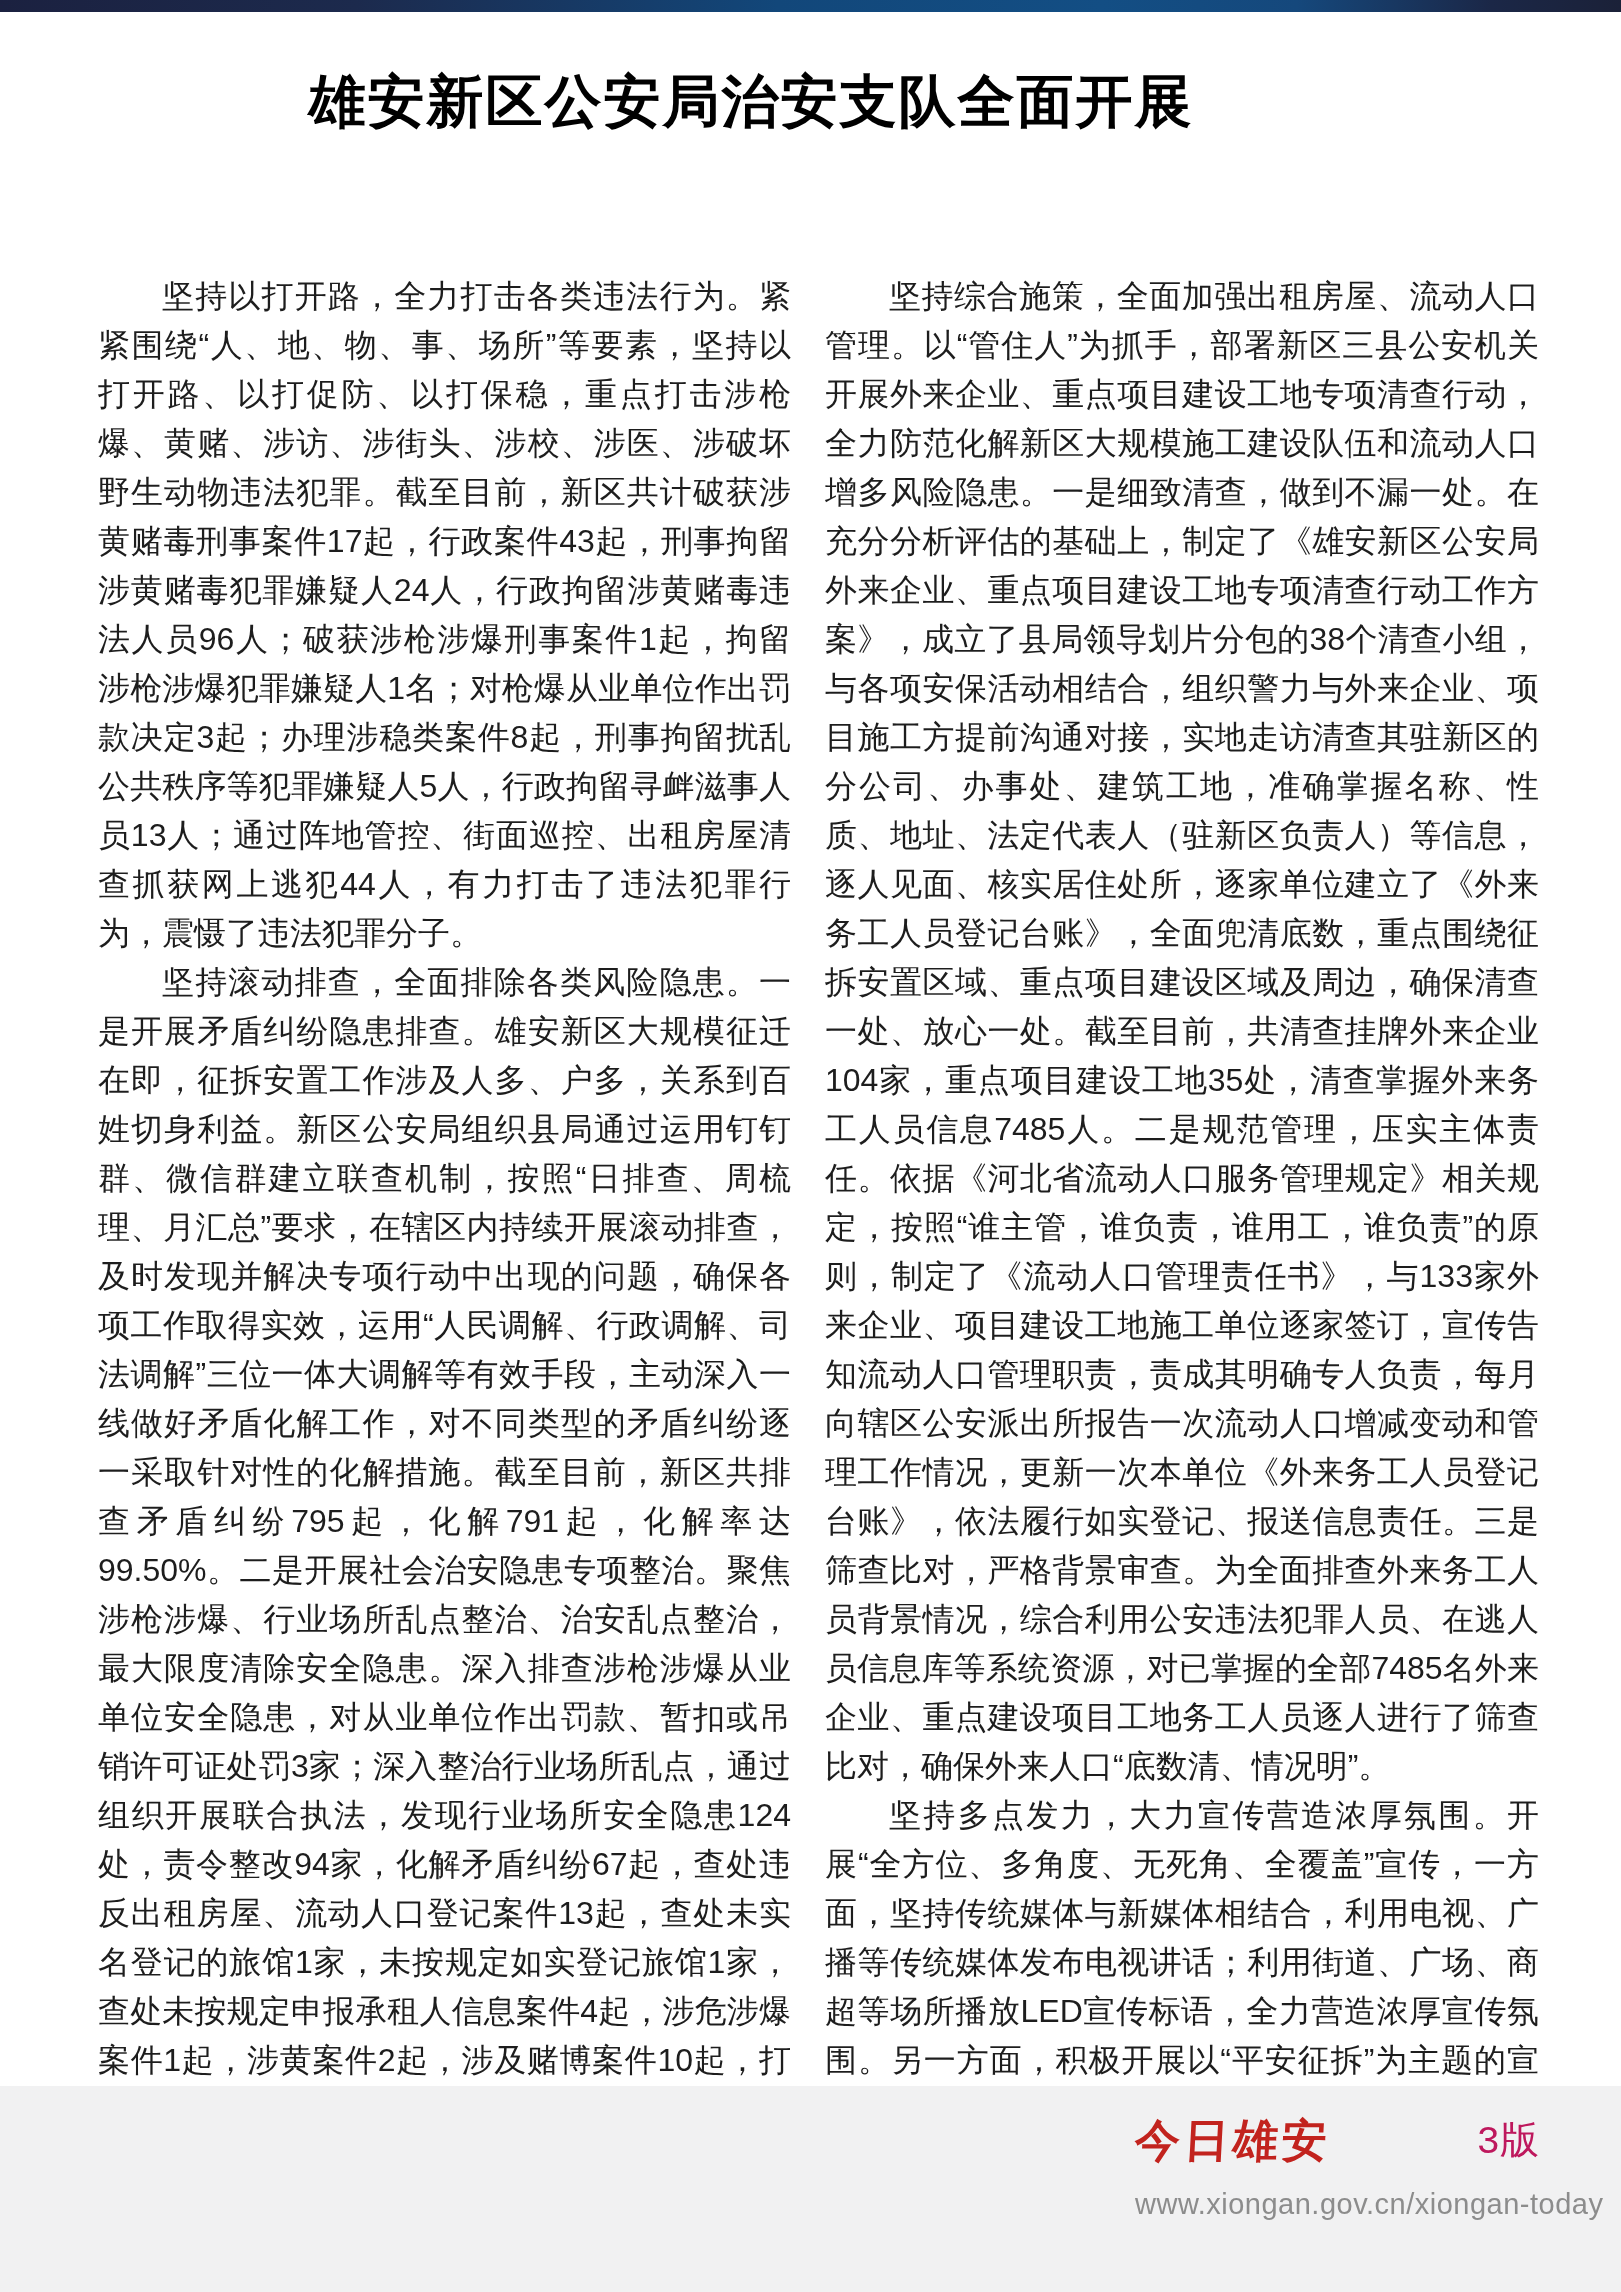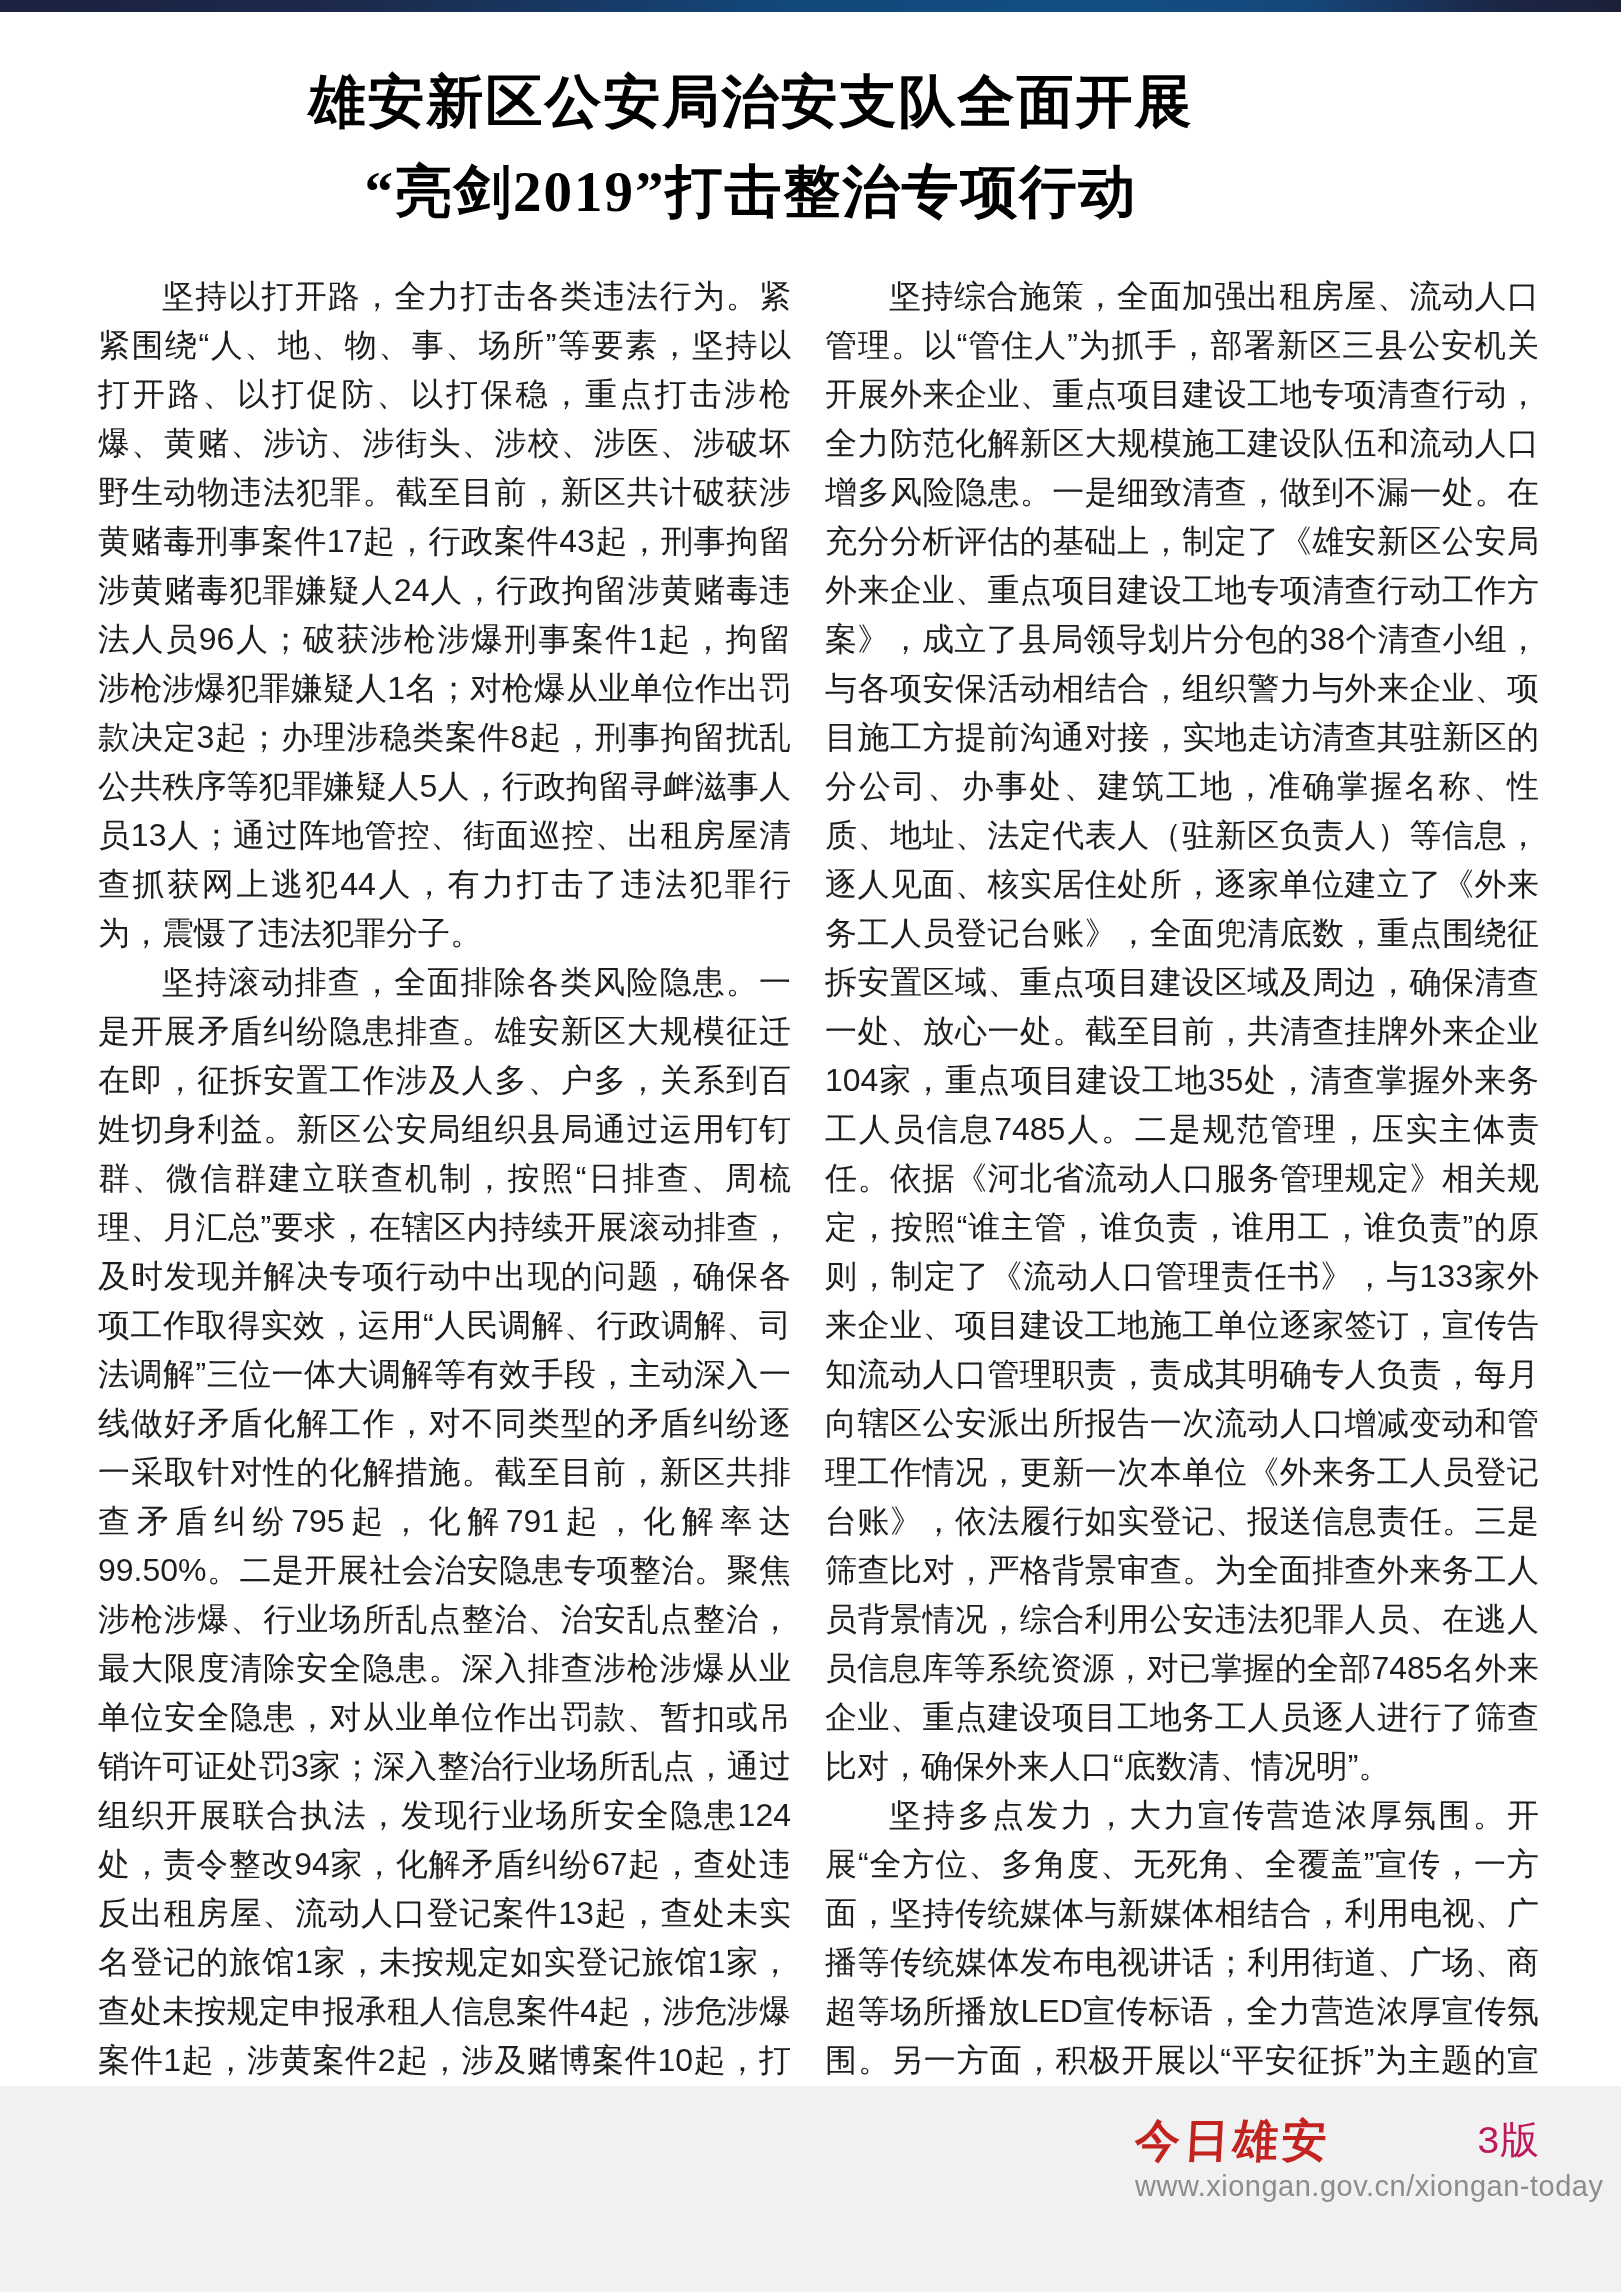--- a/index.html
+++ b/index.html
@@ -42,33 +42,32 @@
   .masthead-logo {
     font-family:"Liberation Serif", serif; font-weight:700;
     font-size:45px; line-height:45px; color:#c2231e;
     letter-spacing:3.9px; transform:skewX(-3deg); display:inline-block;
   }
   .page-num {
     font-size:39px; line-height:41px; color:#be185d;
     font-family:Liberation Mono, monospace;
   }
   .footer-url {
-    margin-top:6px; text-align:right;
+    margin-top:24px; text-align:right;
     font-size:29px; line-height:33px; color:#8c8c8c;
     letter-spacing:0.5px; white-space:nowrap;
   }
 </style>
 </head>
 <body>
 
 <div class="topbar"></div>
 
 <h1 class="title">
   <span class="title-line">雄安新区公安局治安支队全面开展</span>
-  <span class="title-line">“亮剑2019”打击整治专项行动</span>
 </h1>
 
 <div class="col col-left">
     <p class="para">坚持以打开路，全力打击各类违法行为。紧紧围绕“人、地、物、事、场所”等要素，坚持以打开路、以打促防、以打保稳，重点打击涉枪爆、黄赌、涉访、涉街头、涉校、涉医、涉破坏野生动物违法犯罪。截至目前，新区共计破获涉黄赌毒刑事案件17起，行政案件43起，刑事拘留涉黄赌毒犯罪嫌疑人24人，行政拘留涉黄赌毒违法人员96人；破获涉枪涉爆刑事案件1起，拘留涉枪涉爆犯罪嫌疑人1名；对枪爆从业单位作出罚款决定3起；办理涉稳类案件8起，刑事拘留扰乱公共秩序等犯罪嫌疑人5人，行政拘留寻衅滋事人员13人；通过阵地管控、街面巡控、出租房屋清查抓获网上逃犯44人，有力打击了违法犯罪行为，震慑了违法犯罪分子。</p>
     <p class="para">坚持滚动排查，全面排除各类风险隐患。一是开展矛盾纠纷隐患排查。雄安新区大规模征迁在即，征拆安置工作涉及人多、户多，关系到百姓切身利益。新区公安局组织县局通过运用钉钉群、微信群建立联查机制，按照“日排查、周梳理、月汇总”要求，在辖区内持续开展滚动排查，及时发现并解决专项行动中出现的问题，确保各项工作取得实效，运用“人民调解、行政调解、司法调解”三位一体大调解等有效手段，主动深入一线做好矛盾化解工作，对不同类型的矛盾纠纷逐一采取针对性的化解措施。截至目前，新区共排查矛盾纠纷795起，化解791起，化解率达99.50%。二是开展社会治安隐患专项整治。聚焦涉枪涉爆、行业场所乱点整治、治安乱点整治，最大限度清除安全隐患。深入排查涉枪涉爆从业单位安全隐患，对从业单位作出罚款、暂扣或吊销许可证处罚3家；深入整治行业场所乱点，通过组织开展联合执法，发现行业场所安全隐患124处，责令整改94家，化解矛盾纠纷67起，查处违反出租房屋、流动人口登记案件13起，查处未实名登记的旅馆1家，未按规定如实登记旅馆1家，查处未按规定申报承租人信息案件4起，涉危涉爆案件1起，涉黄案件2起，涉及赌博案件10起，打掉黑旅馆1家；全力加强治安乱点整治力度，行动期间，治安乱点内共破获治安案件21起；查处9起违法出</p>
   </div>
 
 <div class="col col-right">
     <p class="para">坚持综合施策，全面加强出租房屋、流动人口管理。以“管住人”为抓手，部署新区三县公安机关开展外来企业、重点项目建设工地专项清查行动，全力防范化解新区大规模施工建设队伍和流动人口增多风险隐患。一是细致清查，做到不漏一处。在充分分析评估的基础上，制定了《雄安新区公安局外来企业、重点项目建设工地专项清查行动工作方案》，成立了县局领导划片分包的38个清查小组，与各项安保活动相结合，组织警力与外来企业、项目施工方提前沟通对接，实地走访清查其驻新区的分公司、办事处、建筑工地，准确掌握名称、性质、地址、法定代表人（驻新区负责人）等信息，逐人见面、核实居住处所，逐家单位建立了《外来务工人员登记台账》，全面兜清底数，重点围绕征拆安置区域、重点项目建设区域及周边，确保清查一处、放心一处。截至目前，共清查挂牌外来企业104家，重点项目建设工地35处，清查掌握外来务工人员信息7485人。二是规范管理，压实主体责任。依据《河北省流动人口服务管理规定》相关规定，按照“谁主管，谁负责，谁用工，谁负责”的原则，制定了《流动人口管理责任书》，与133家外来企业、项目建设工地施工单位逐家签订，宣传告知流动人口管理职责，责成其明确专人负责，每月向辖区公安派出所报告一次流动人口增减变动和管理工作情况，更新一次本单位《外来务工人员登记台账》，依法履行如实登记、报送信息责任。三是筛查比对，严格背景审查。为全面排查外来务工人员背景情况，综合利用公安违法犯罪人员、在逃人员信息库等系统资源，对已掌握的全部7485名外来企业、重点建设项目工地务工人员逐人进行了筛查比对，确保外来人口“底数清、情况明”。</p>
     <p class="para">坚持多点发力，大力宣传营造浓厚氛围。开展“全方位、多角度、无死角、全覆盖”宣传，一方面，坚持传统媒体与新媒体相结合，利用电视、广播等传统媒体发布电视讲话；利用街道、广场、商超等场所播放LED宣传标语，全力营造浓厚宣传氛围。另一方面，积极开展以“平安征拆”为主题的宣传入村活动，结合新区征迁工作实际，大力开展专项宣传，为百姓打“预防针”，同时号召新区全体百姓积极举报，提高广大人民群众参与打击整治专项行动的积极性和主动性，确保征拆安置期间新区治安稳定。（来源：中国雄安官网）</p>

